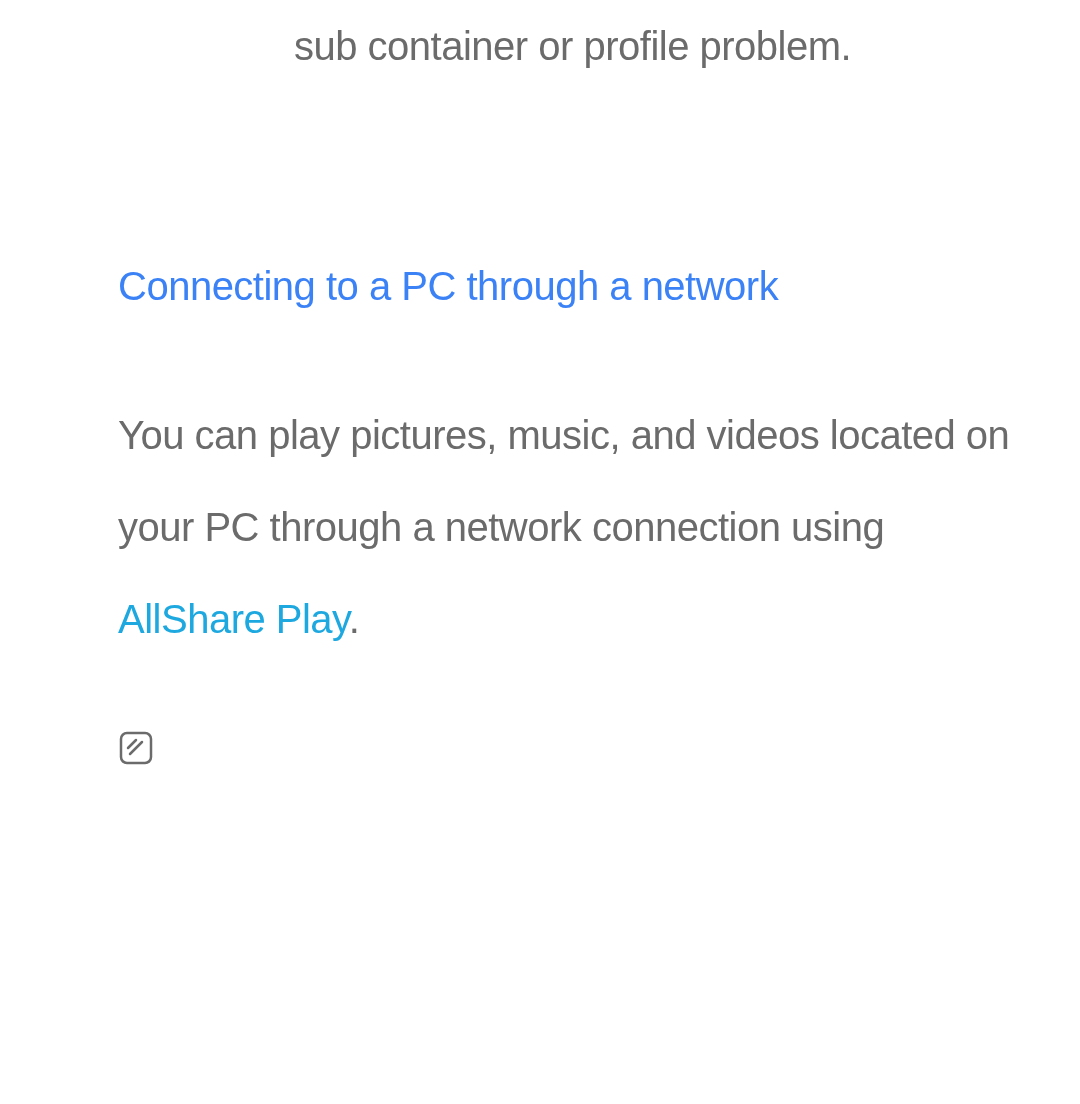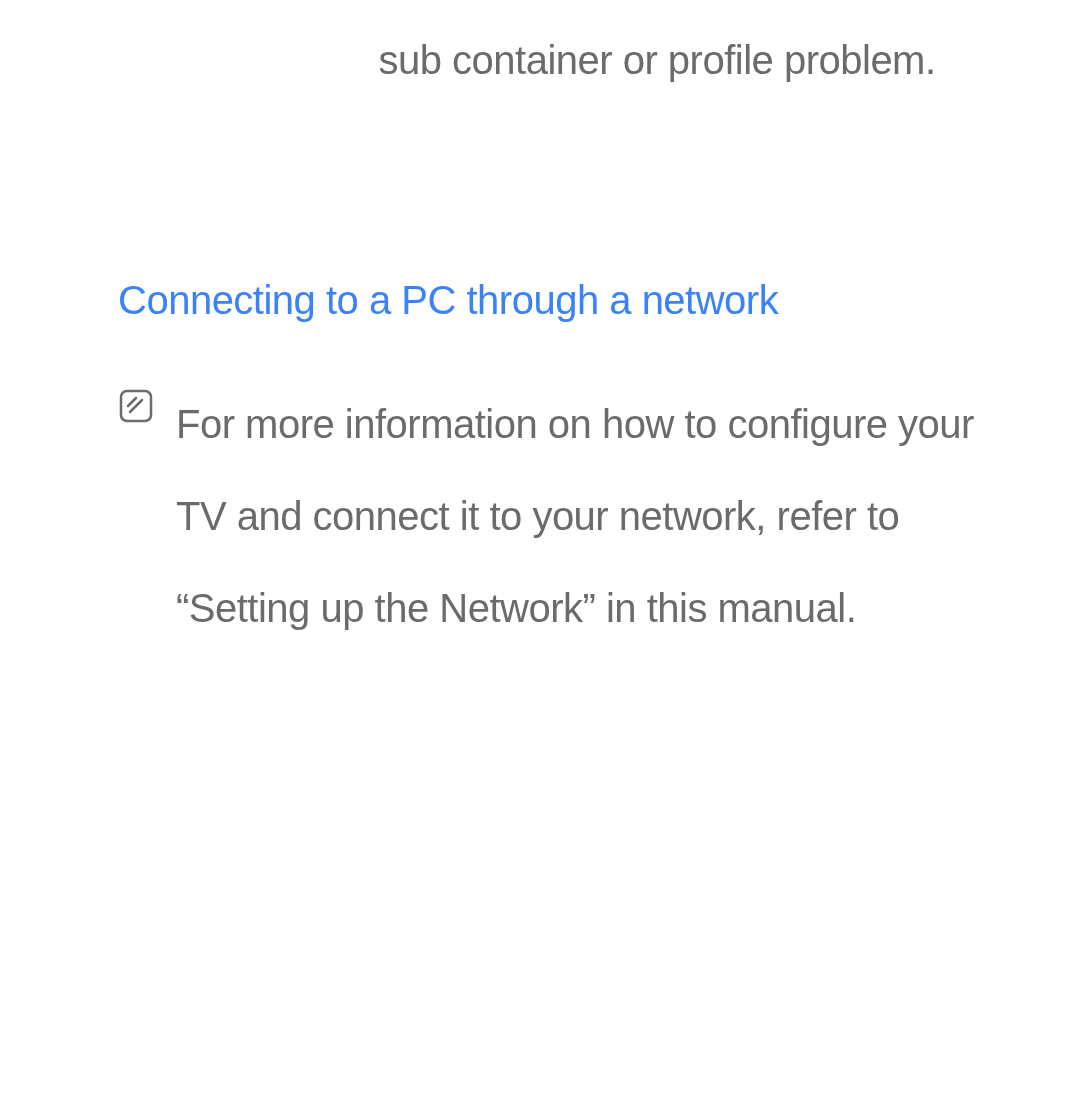--- a/index.html
+++ b/index.html
@@ -13,26 +13,25 @@
       width: 1080px;
       height: 1104px;
       position: relative;
     }
     .content {
       padding-left: 118px;
       padding-right: 60px;
     }
     .top-line {
       padding-left: 176px;
-      padding-top: 38px;
+      padding-top: 24px;
       font-size: 40px;
       color: #6b6b6b;
       font-weight: 400;
       letter-spacing: -0.5px;
-      text-align: center;
     }
     .heading {
       padding-top: 195px;
       font-size: 40px;
       color: #3b82f6;
       font-weight: 400;
       letter-spacing: -0.5px;
     }
     .paragraph {
       padding-top: 80px;
@@ -64,24 +63,26 @@
     }
   </style>
 </head>
 <body>
 
 <div class="content">
   <div class="top-line">sub container or profile problem.</div>
 
   <div class="heading">Connecting to a PC through a network</div>
 
+  <div class="paragraph">
+    <span>You can play pictures, music, and videos located on your PC through a network connection using </span><span class="link">AllShare Play</span><span>.</span>
+  </div>
 
   <div class="note-section">
     <span class="note-icon-wrapper">
       <svg width="36" height="36" viewBox="0 0 36 36">
         <rect x="3" y="3" width="30" height="30" rx="6" ry="6" fill="none" stroke="#6b6b6b" stroke-width="2.5"></rect>
         <line x1="12" y1="24" x2="24" y2="12" stroke="#6b6b6b" stroke-width="2.5" stroke-linecap="round"></line>
         <line x1="10" y1="18" x2="18" y2="10" stroke="#6b6b6b" stroke-width="2.5" stroke-linecap="round"></line>
       </svg>
     </span>
-    <div class="note-text">For more information on how to configure your TV and connect it to your network, refer to “Setting up the Network” in this manual.</div>
   </div>
 </div>
 
 </body></html>

